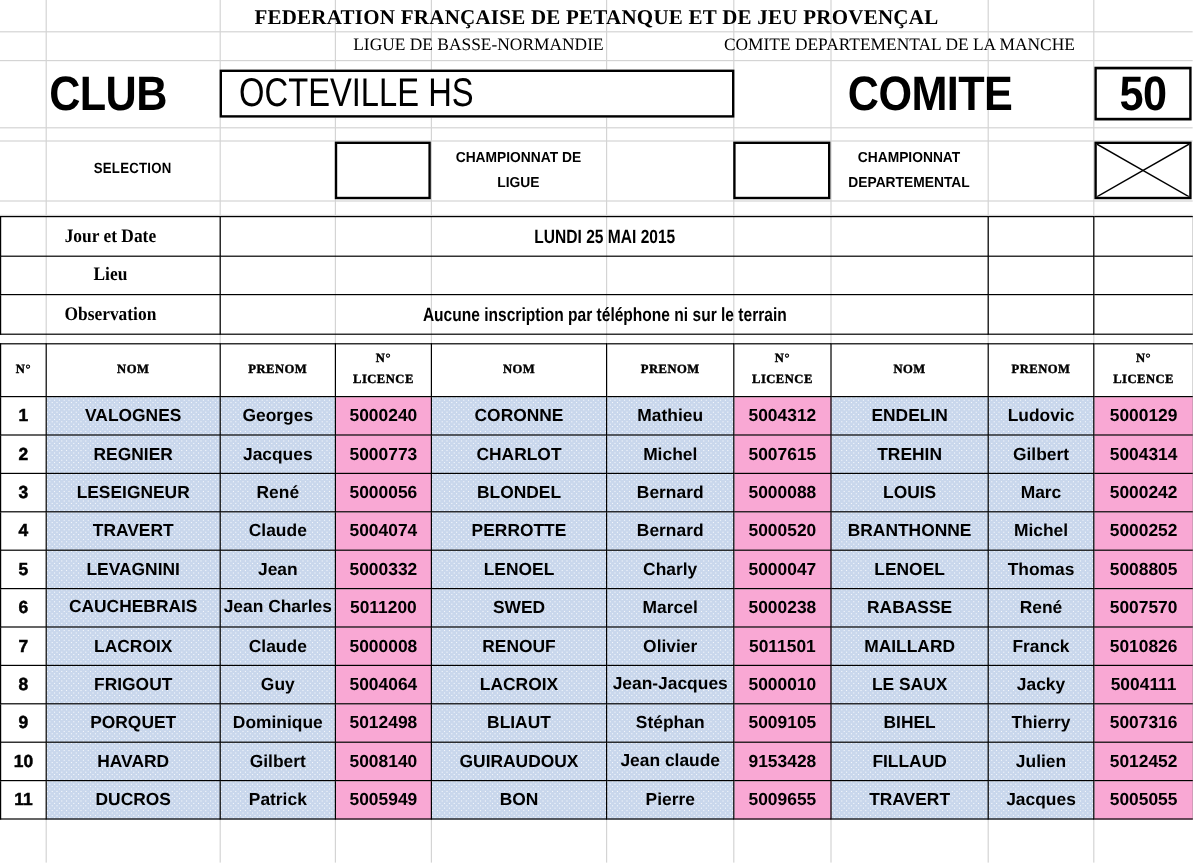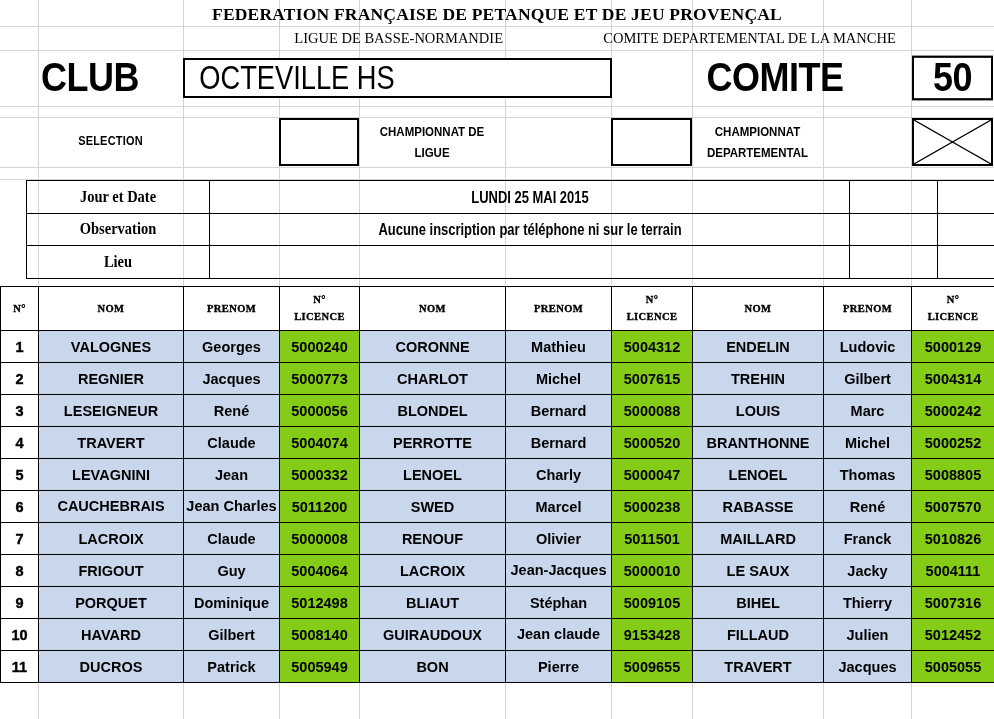--- a/index.html
+++ b/index.html
@@ -99,21 +99,21 @@
   }
   td.nom,td.prenom{
     background-color:#c9d7ec;
     background-image:
       radial-gradient(#ffffff 0.6px, transparent 0.7px),
       radial-gradient(#ffffff 0.6px, transparent 0.7px);
     background-size:4px 4px,4px 4px;
     background-position:0 0,2px 2px;
   }
   td.lic{
-    background:#84cc16;
+    background:#f9a8d4;
     font-weight:normal;font-size:14px;
     letter-spacing:0px;
   }
   td.wrap{font-size:13.5px;line-height:1.15;}
 </style>
 </head>
 <body>
 
 <div id="grid">
   <div class="vg" style="left:38px"></div>
@@ -179,44 +179,44 @@
   <span>DEPARTEMENTAL</span>
 </div>
 
 <div style="position:absolute;left:912px;top:118px;width:81px;height:48px;border:2px solid #000;box-sizing:border-box;background:#fff;">
   <svg width="77" height="44" viewBox="0 0 77 44" style="display:block;">
     <line x1="0" y1="0" x2="77" y2="44" stroke="#000" stroke-width="1.2"></line>
     <line x1="77" y1="0" x2="0" y2="44" stroke="#000" stroke-width="1.2"></line>
   </svg>
 </div>
 
-<div style="position:absolute;left:0;top:180px;width:882px;height:99px;margin-left:26px;">
+<div style="position:absolute;left:0;top:180px;width:882px;height:99px;">
   <table style="border-collapse:collapse;width:994px;table-layout:fixed;height:99px;">
     <colgroup>
       <col style="width:183px">
         <col style="width:640px">
         <col style="width:88px">
         <col style="width:83px">
     </colgroup>
     <tbody id="info-body">
         <tr>
           <td class="info-label" style="border: 1px solid rgb(0, 0, 0); text-align: center; vertical-align: middle; height: 25px;">Jour et Date</td>
           <td class="info-value" style="border: 1px solid rgb(0, 0, 0); text-align: center; vertical-align: middle;">LUNDI 25 MAI 2015</td>
           <td style="border: 1px solid rgb(0, 0, 0);"></td>
           <td style="border: 1px solid rgb(0, 0, 0);"></td>
         </tr>
         <tr>
+          <td class="info-label" style="border: 1px solid rgb(0, 0, 0); text-align: center; vertical-align: middle; height: 25px;">Lieu</td>
+          <td class="info-value" style="border: 1px solid rgb(0, 0, 0); text-align: center; vertical-align: middle;"></td>
+          <td style="border: 1px solid rgb(0, 0, 0);"></td>
+          <td style="border: 1px solid rgb(0, 0, 0);"></td>
+        </tr>
+        <tr>
           <td class="info-label" style="border: 1px solid rgb(0, 0, 0); text-align: center; vertical-align: middle; height: 25px;">Observation</td>
           <td class="info-value" style="border: 1px solid rgb(0, 0, 0); text-align: center; vertical-align: middle;">Aucune inscription par téléphone ni sur le terrain</td>
-          <td style="border: 1px solid rgb(0, 0, 0);"></td>
-          <td style="border: 1px solid rgb(0, 0, 0);"></td>
-        </tr>
-        <tr>
-          <td class="info-label" style="border: 1px solid rgb(0, 0, 0); text-align: center; vertical-align: middle; height: 25px;">Lieu</td>
-          <td class="info-value" style="border: 1px solid rgb(0, 0, 0); text-align: center; vertical-align: middle;"></td>
           <td style="border: 1px solid rgb(0, 0, 0);"></td>
           <td style="border: 1px solid rgb(0, 0, 0);"></td>
         </tr>
       </tbody>
   </table>
 </div>
 
 <div id="maintable">
   <table class="roster">
     <colgroup>

